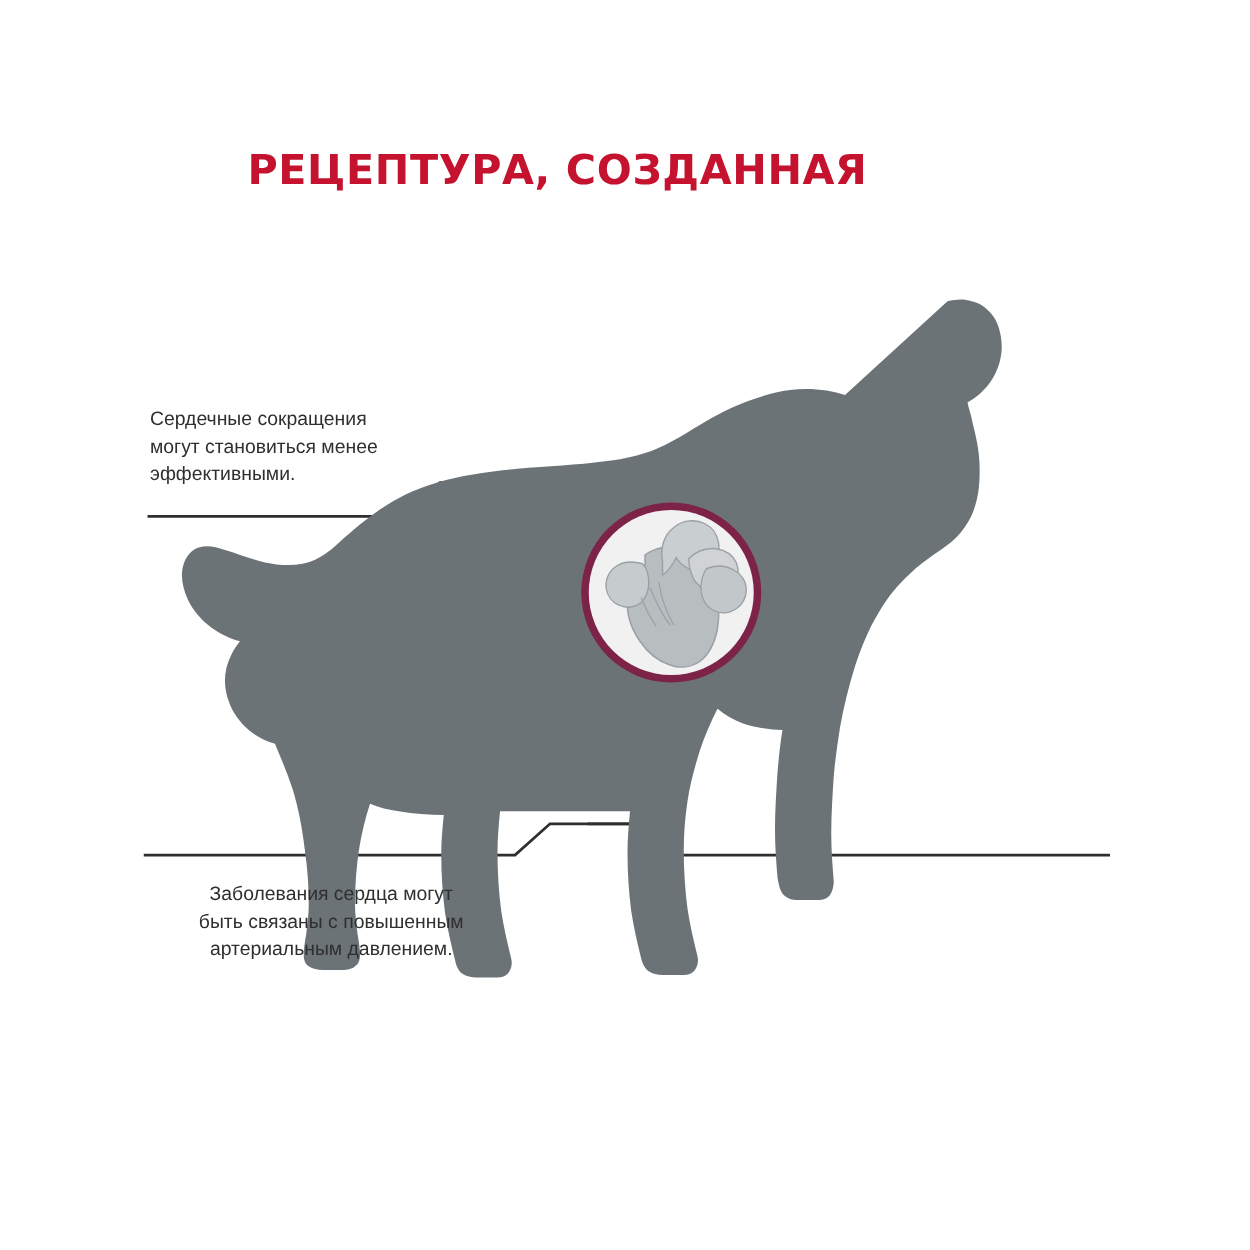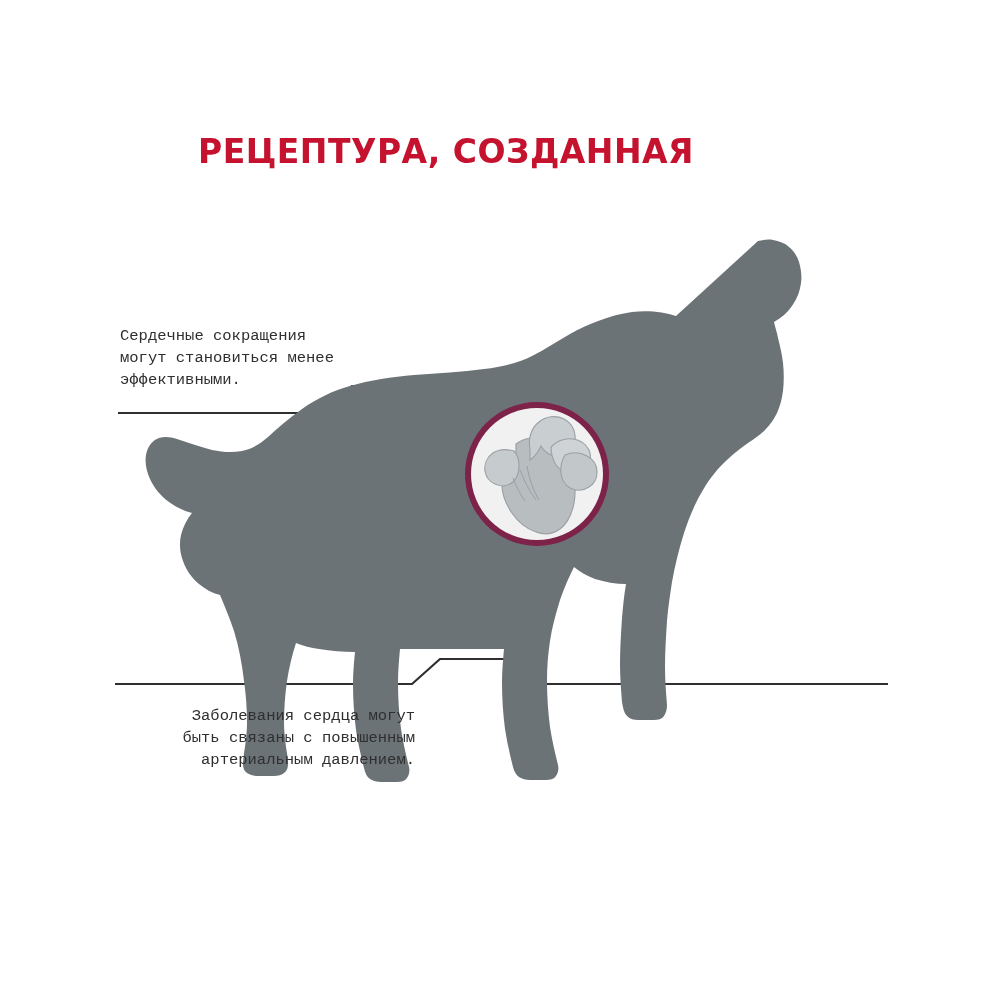--- a/index.html
+++ b/index.html
@@ -23,58 +23,57 @@
     background: #ffffff;
   }
 
   
   .title-block {
     position: absolute;
     left: 0;
     top: 112px;
     width: 892px;
     text-align: center;
-    margin-top: 16px;
   }
   .title-line {
     color: #c4122f;
     font-weight: bold;
     font-size: 33px;
     letter-spacing: 0.5px;
     line-height: 47px;
     text-transform: uppercase;
     font-family: "DejaVu Sans", "Liberation Sans", sans-serif;
   }
 
   
   .callout {
     position: absolute;
     color: #2f2f2f;
     font-size: 15.5px;
     line-height: 22px;
-    font-family: Liberation Mono, monospace;
+    font-family: Liberation Sans, sans-serif;
     white-space: pre-line;
   }
   #callout-tl {
     left: 120px;
     top: 325px;
     width: 260px;
     text-align: left;
   }
   #callout-br {
     left: 660px;
     top: 565px;
     width: 225px;
     text-align: right;
   }
   #callout-bl {
     left: 115px;
     top: 705px;
     width: 300px;
-    text-align: right;
+    text-align: center;
   }
 
   
   #art {
     position: absolute;
     left: 0;
     top: 0;
     width: 1000px;
     height: 1000px;
   }

